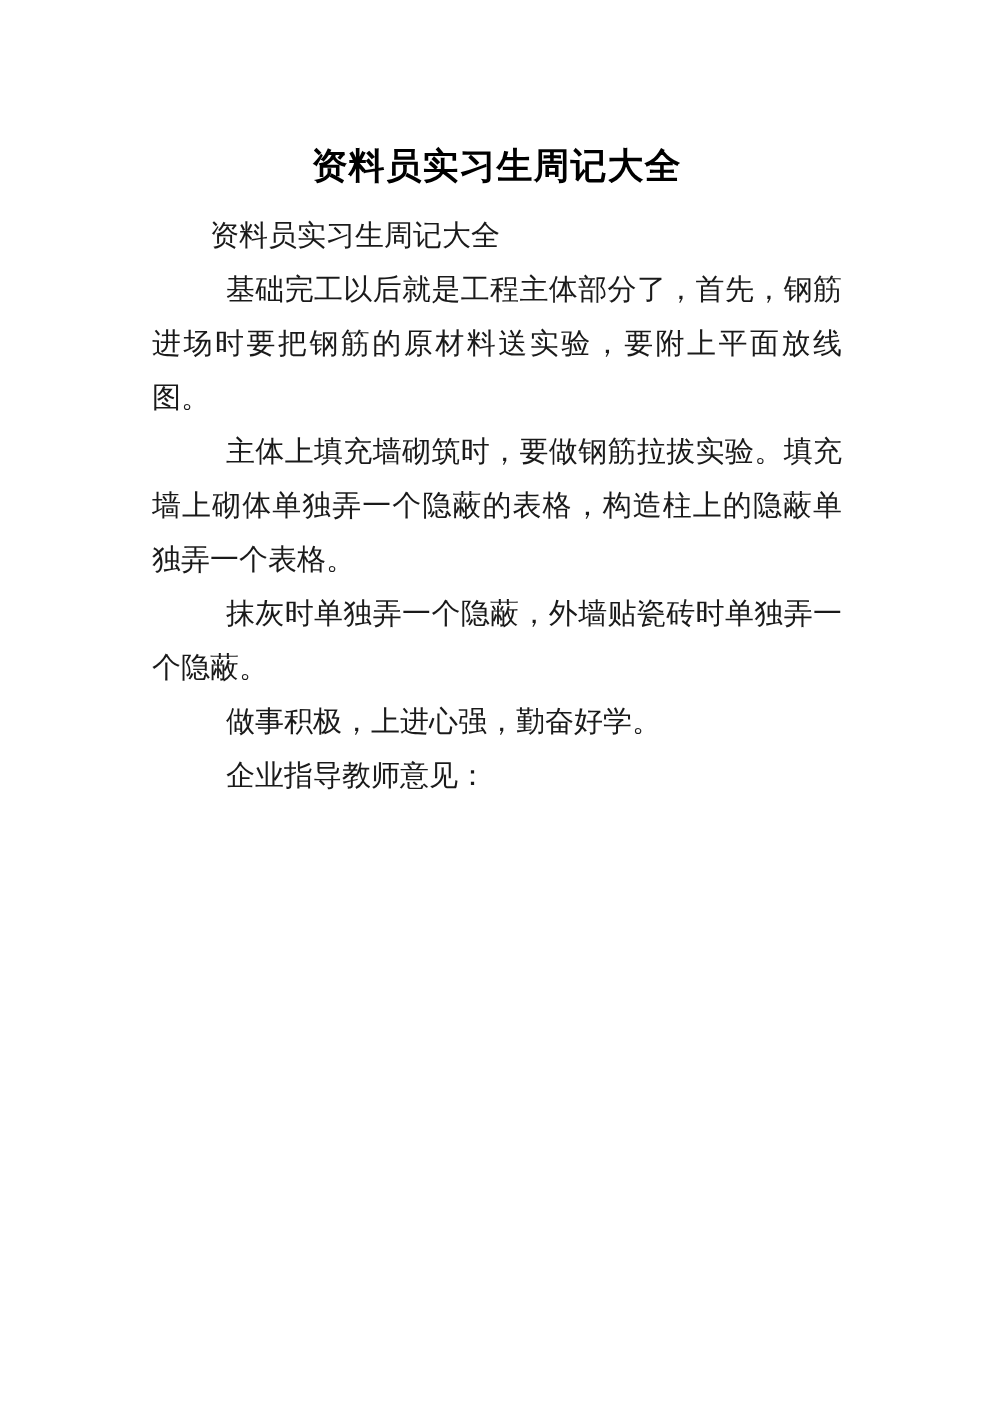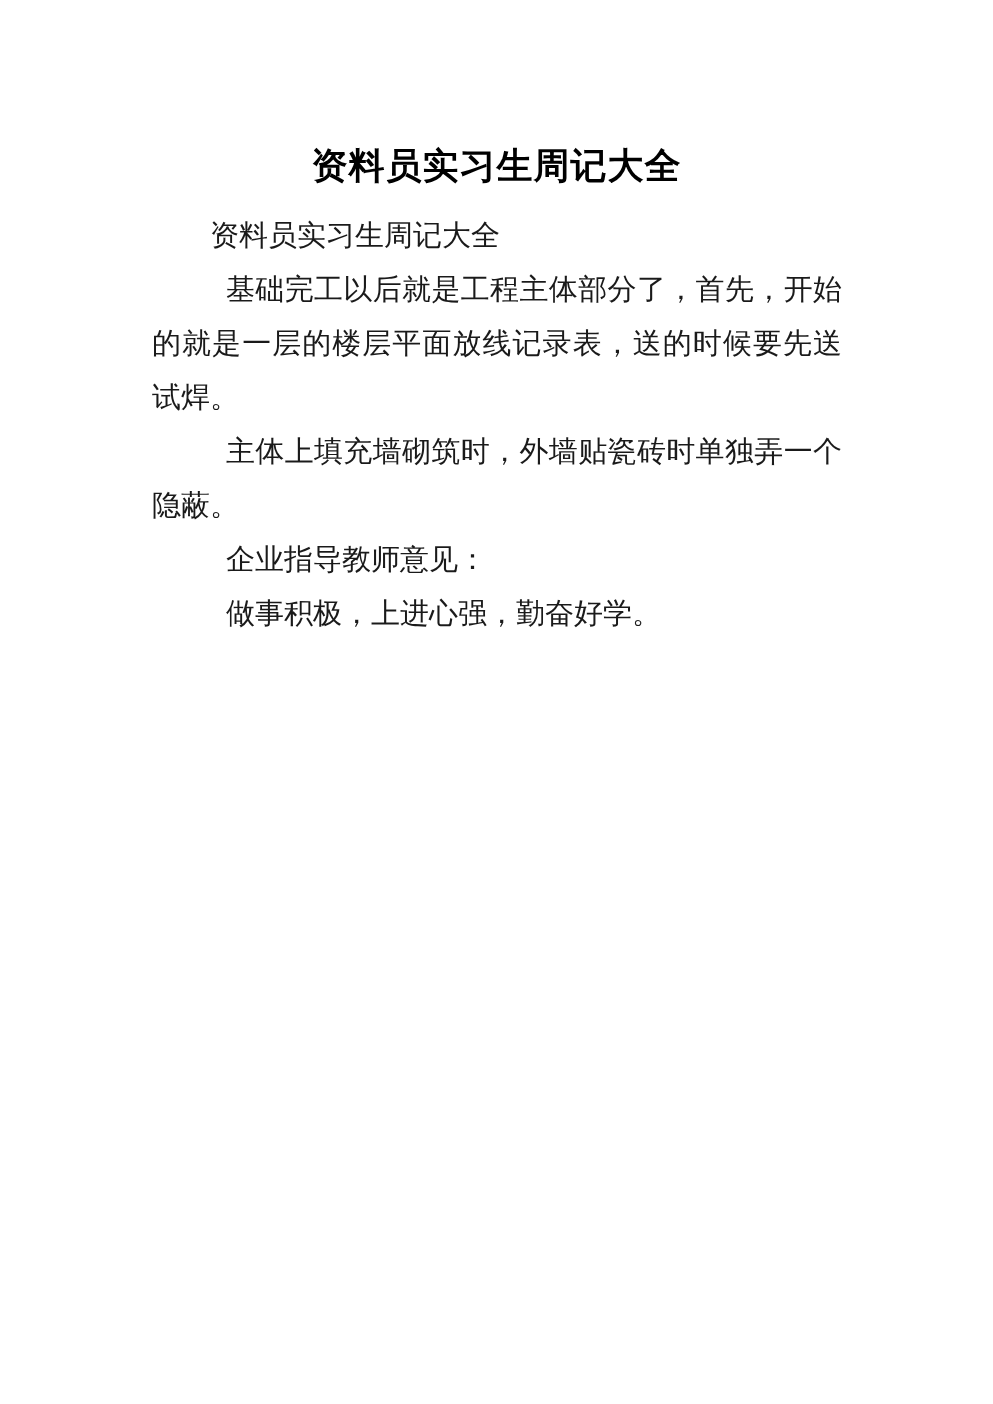--- a/index.html
+++ b/index.html
@@ -58,18 +58,19 @@
     }
   </style>
 </head>
 <body>
 
 <div class="page">
   <h1 class="title">资料员实习生周记大全</h1>
 
   <div class="body">
     <p class="sub-title">资料员实习生周记大全</p>
-    <p>基础完工以后就是工程主体部分了，首先，开始的就是一层的楼层平面放线记录表，送的时候要先送试焊。</p>
-    <p>主体上填充墙砌筑时，外墙贴瓷砖时单独弄一个隐蔽。</p>
+    <p>基础完工以后就是工程主体部分了，首先，钢筋进场时要把钢筋的原材料送实验，要附上平面放线图。</p>
+    <p>主体上填充墙砌筑时，要做钢筋拉拔实验。填充墙上砌体单独弄一个隐蔽的表格，构造柱上的隐蔽单独弄一个表格。</p>
+    <p>抹灰时单独弄一个隐蔽，外墙贴瓷砖时单独弄一个隐蔽。</p>
+    <p>做事积极，上进心强，勤奋好学。</p>
     <p>企业指导教师意见：</p>
-    <p>做事积极，上进心强，勤奋好学。</p>
   </div>
 </div>
 
 </body></html>

